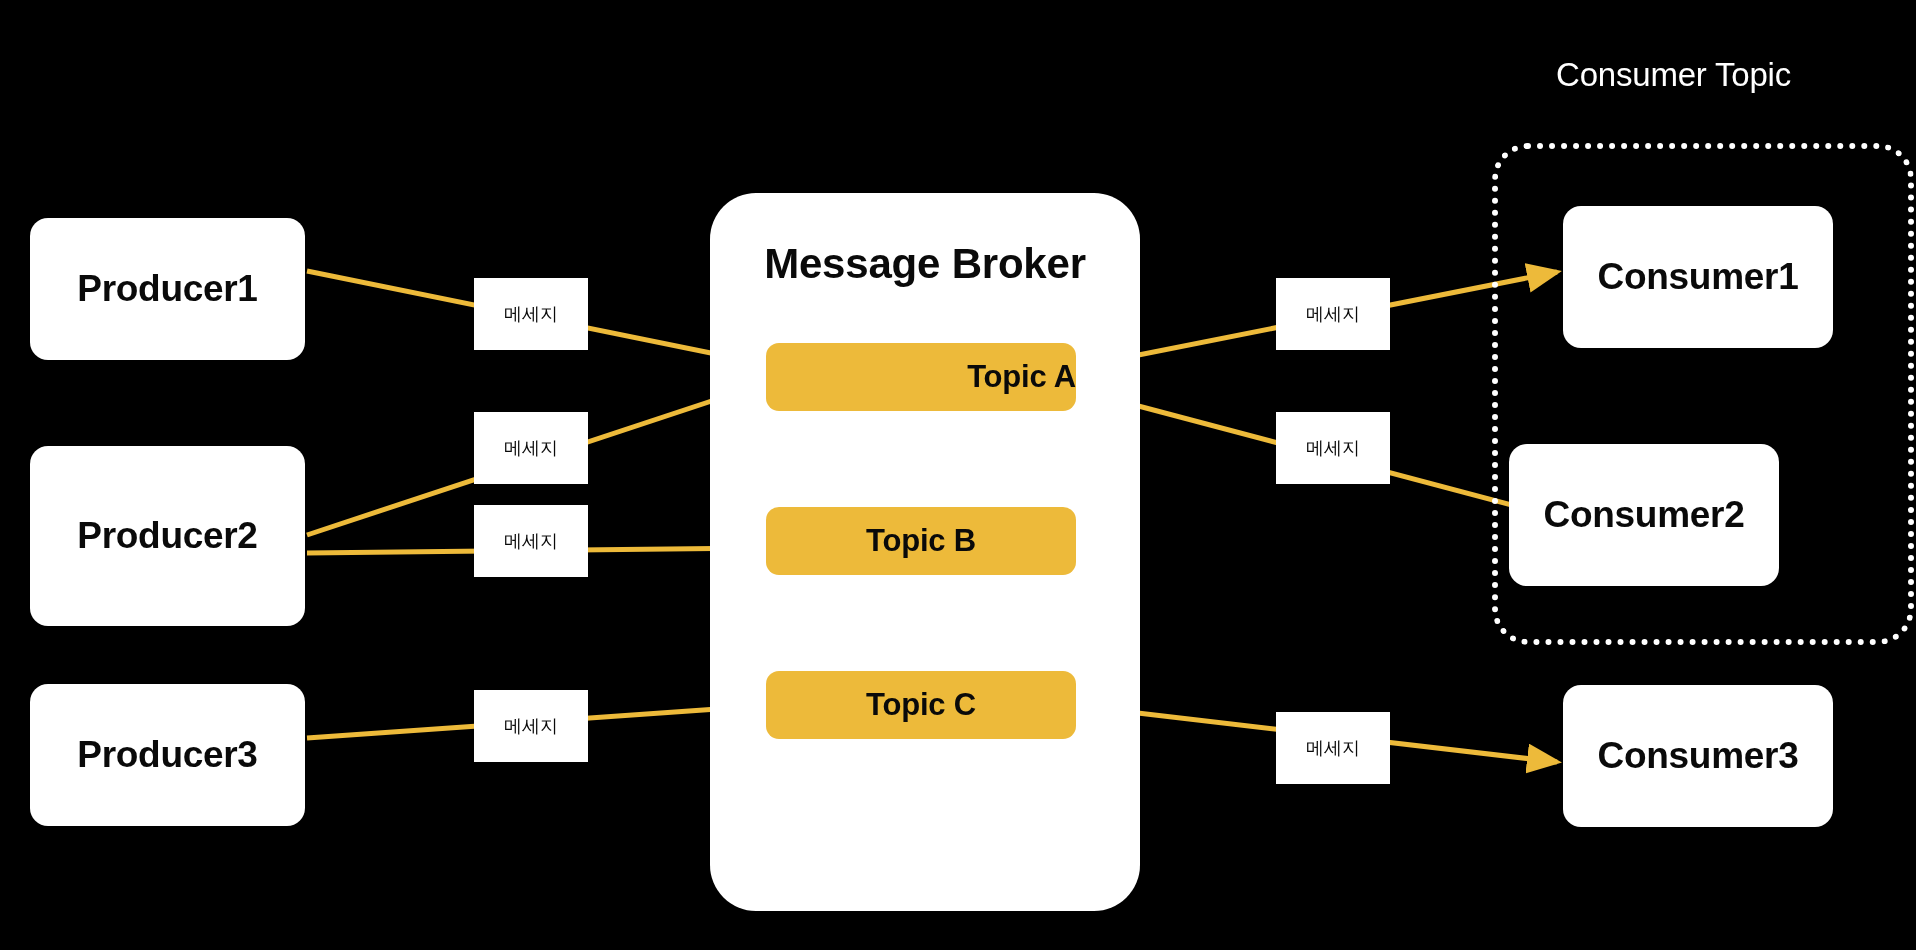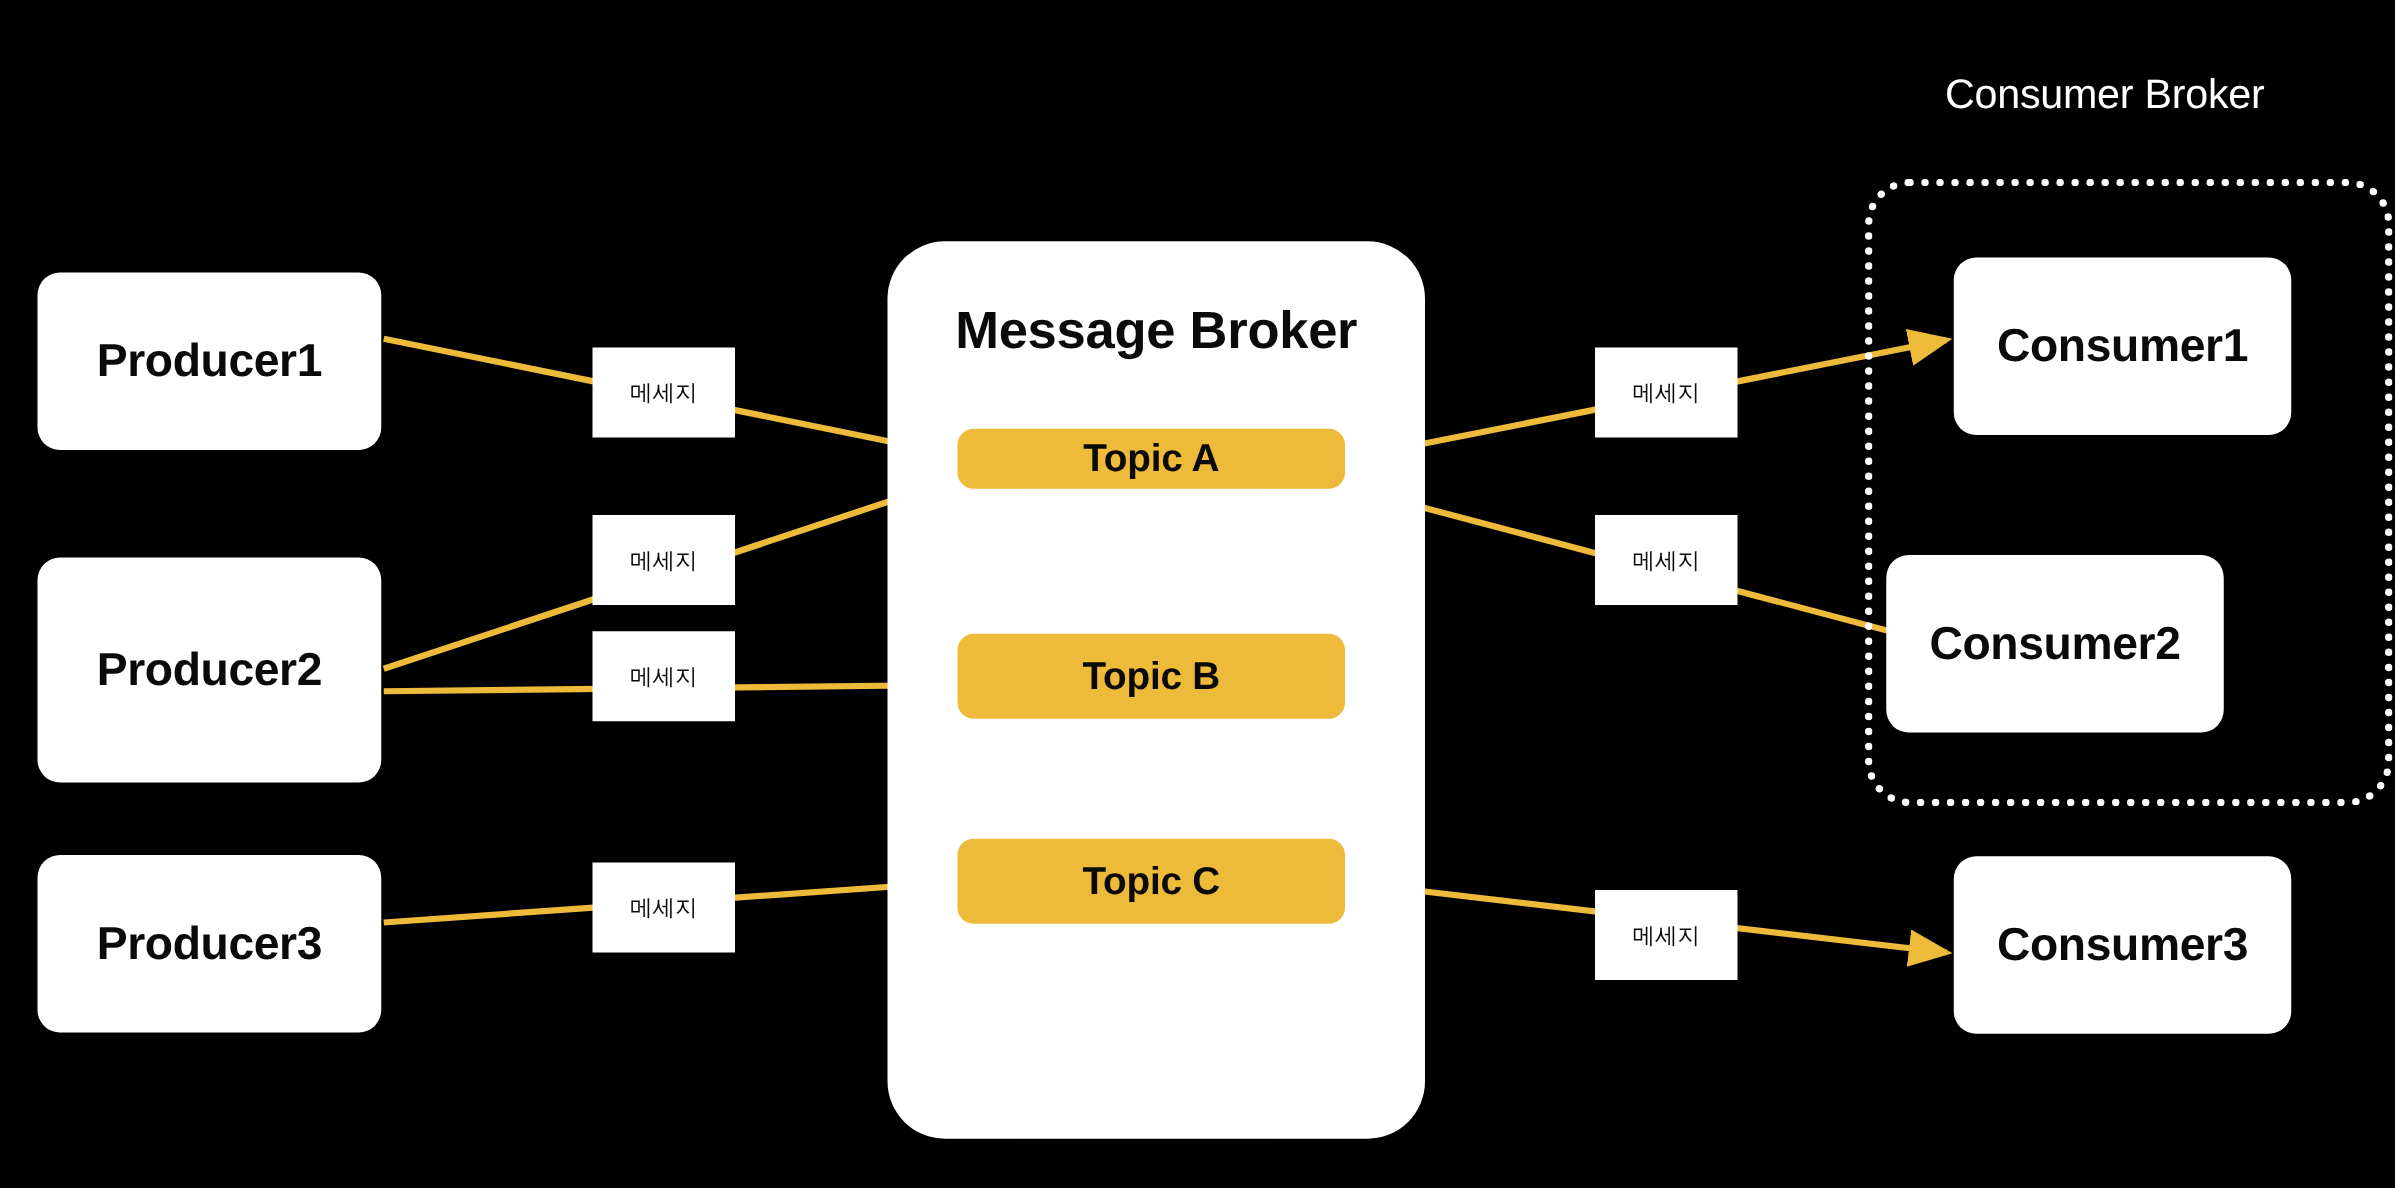--- a/index.html
+++ b/index.html
@@ -116,31 +116,31 @@
   <div class="node" id="producer-1" style="left: 30px; top: 446px; width: 275px; height: 180px;">
     <span>Producer2</span>
   </div>
   <div class="node" id="producer-2" style="left: 30px; top: 684px; width: 275px; height: 142px;">
     <span>Producer3</span>
   </div>
 
   <div class="broker-panel" id="broker-panel" style="left: 710px; top: 193px; width: 430px; height: 718px;">
     <div class="broker-title" id="broker-title" style="top: 47px;">Message Broker</div>
   </div>
-  <div class="topic" id="topic-0" style="left: 766px; top: 343px; width: 310px; height: 48px;">
+  <div class="topic" id="topic-0" style="left: 766px; top: 343px; width: 310px; height: 68px; justify-content: flex-end;">
     <span>Topic A</span>
   </div>
   <div class="topic" id="topic-2" style="left: 766px; top: 671px; width: 310px; height: 68px;">
     <span>Topic C</span>
   </div>
   <div class="topic" id="topic-1" style="left: 766px; top: 507px; width: 310px; height: 68px;">
     <span>Topic B</span>
   </div>
 
-  <div class="group-title" id="group-title" style="left: 1556px; top: 56px;">Consumer Broker</div>
+  <div class="group-title" id="group-title" style="left: 1556px; top: 56px;">Consumer Topic</div>
   <div class="group-box" id="group-box" style="left: 1492px; top: 143px; width: 410px; height: 490px;"></div>
 
   <div class="node" id="consumer-0" style="left: 1563px; top: 206px; width: 270px; height: 142px;">
     <span>Consumer1</span>
   </div>
   <div class="node" id="consumer-1" style="left: 1509px; top: 444px; width: 270px; height: 142px;">
     <span>Consumer2</span>
   </div>
   <div class="node" id="consumer-2" style="left: 1563px; top: 685px; width: 270px; height: 142px;">
     <span>Consumer3</span>

